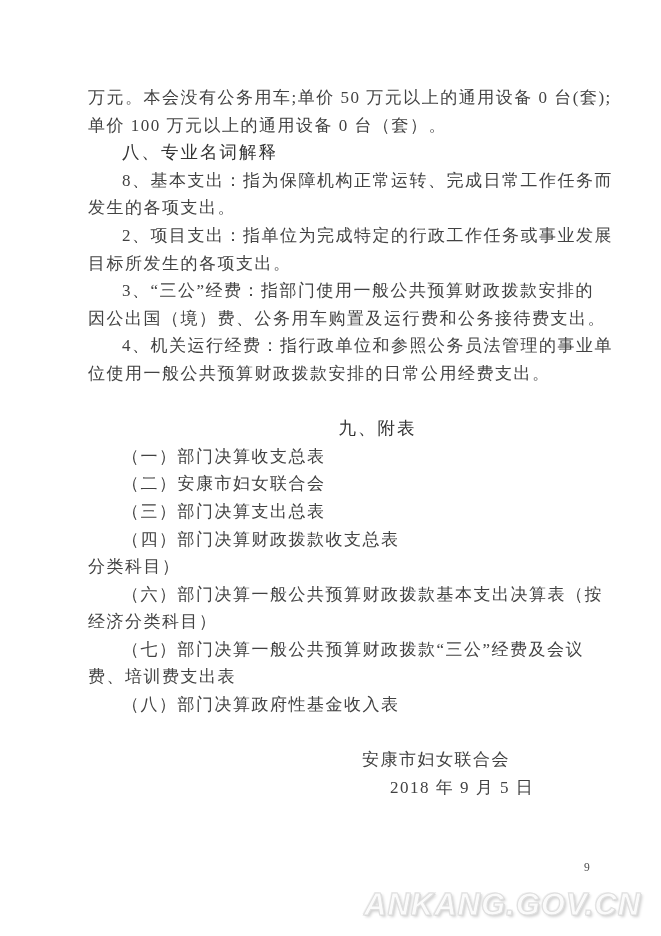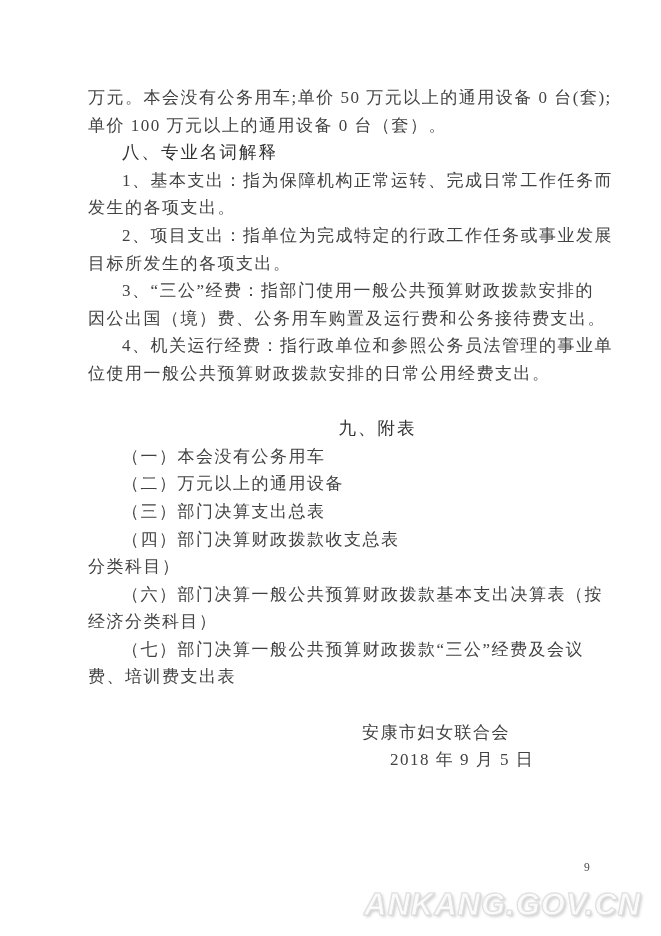--- a/index.html
+++ b/index.html
@@ -65,40 +65,41 @@
 <body>
 
 <div class="page">
   <div class="text-flow">
 
     <div class="line">万元。本会没有公务用车;单价 50 万元以上的通用设备 0 台(套);</div>
     <div class="line">单价 100 万元以上的通用设备 0 台（套）。</div>
 
     <div class="line heading indent">八、专业名词解释</div>
 
-    <div class="line indent">1、基本支出：指为保障机构正常运转、完成日常工作任务而</div>
+    <div class="line indent">8、基本支出：指为保障机构正常运转、完成日常工作任务而</div>
     <div class="line">发生的各项支出。</div>
     <div class="line indent">2、项目支出：指单位为完成特定的行政工作任务或事业发展</div>
     <div class="line">目标所发生的各项支出。</div>
     <div class="line indent">3、“三公”经费：指部门使用一般公共预算财政拨款安排的</div>
     <div class="line">因公出国（境）费、公务用车购置及运行费和公务接待费支出。</div>
     <div class="line indent">4、机关运行经费：指行政单位和参照公务员法管理的事业单</div>
     <div class="line">位使用一般公共预算财政拨款安排的日常公用经费支出。</div>
 
     <div class="line heading indent appendix-heading">九、附表</div>
 
-    <div class="line indent">（一）本会没有公务用车</div>
-    <div class="line indent">（二）万元以上的通用设备</div>
+    <div class="line indent">（一）部门决算收支总表</div>
+    <div class="line indent">（二）安康市妇女联合会</div>
     <div class="line indent">（三）部门决算支出总表</div>
     <div class="line indent">（四）部门决算财政拨款收支总表</div>
     <div class="line">分类科目）</div>
     <div class="line indent">（六）部门决算一般公共预算财政拨款基本支出决算表（按</div>
     <div class="line">经济分类科目）</div>
     <div class="line indent">（七）部门决算一般公共预算财政拨款“三公”经费及会议</div>
     <div class="line">费、培训费支出表</div>
+    <div class="line indent">（八）部门决算政府性基金收入表</div>
 
     <div class="line sig-org">安康市妇女联合会</div>
     <div class="line sig-date">2018 年 9 月 5 日</div>
 
   </div>
 
   <div class="page-number">9</div>
   <div class="watermark">ANKANG.GOV.CN</div>
 </div>
 

